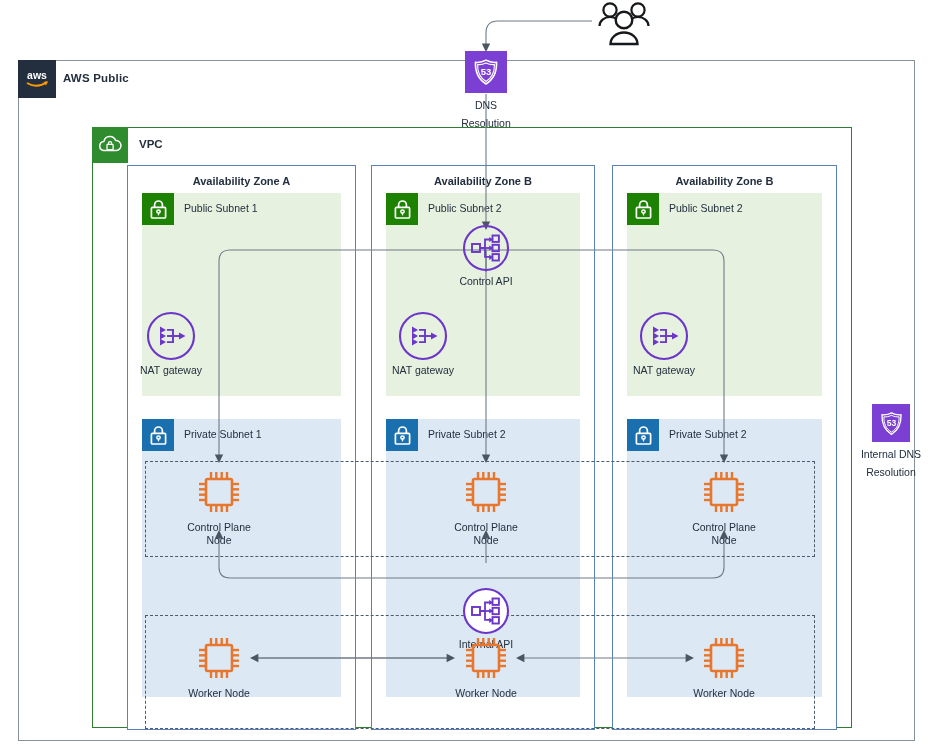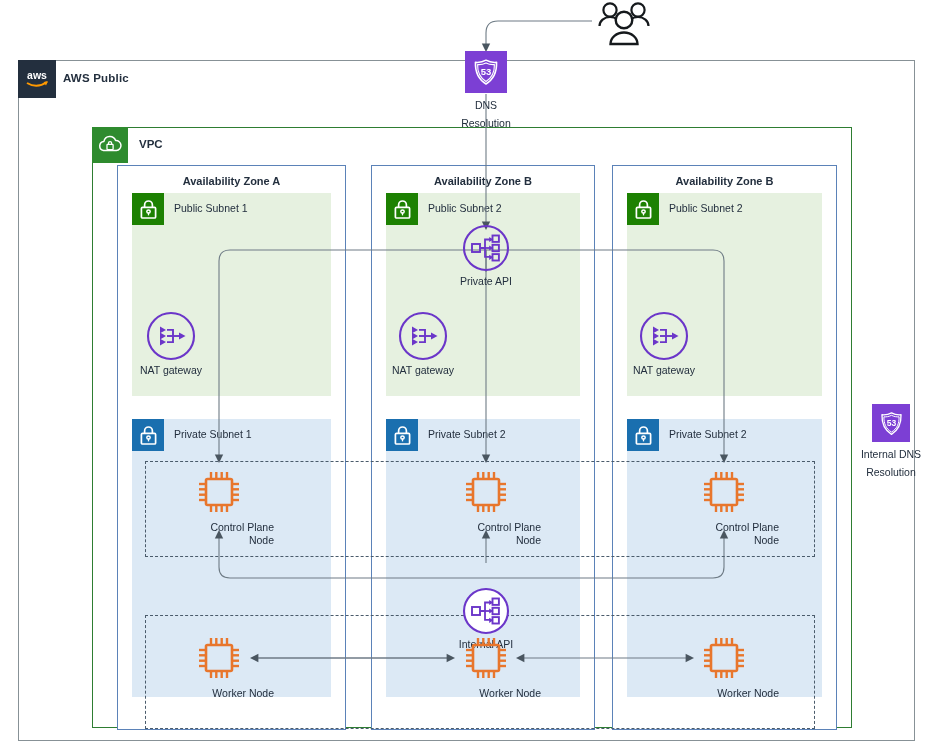--- a/index.html
+++ b/index.html
@@ -51,21 +51,21 @@
     left: 139px; top: 138px;
     font-size: 11.5px; font-weight: bold; color: #232F3E;
   }
 
   
   .az {
     border: 1.1px solid #5B82B8;
     background: #ffffff;
     top: 165px; height: 565px;
   }
-  #az-0 { left: 117px; width: 229px; }
+  #az-0 { left: 127px; width: 229px; }
   #az-1 { left: 371px; width: 224px; }
   #az-2 { left: 612px; width: 225px; }
 
   .az-title {
     position: absolute; left: 0; right: 0; top: 9px;
     text-align: center;
     font-size: 11px; font-weight: bold; color: #232F3E;
   }
 
   
@@ -97,21 +97,21 @@
   .dashed-group {
     position: absolute;
     border: 1.4px dashed #4A5B6B;
     background: transparent;
     pointer-events: none;
   }
   #group-control-plane { left: 145px; top: 461px; width: 670px; height: 96px; }
   #group-worker        { left: 145px; top: 615px; width: 670px; height: 114px; }
 
   
-  .node { position: absolute; width: 110px; text-align: right; }
+  .node { position: absolute; width: 110px; text-align: center; }
   .node .cap {
     margin-top: 3px;
     font-size: 10.5px; color: #232F3E; line-height: 13px;
     white-space: pre-line;
   }
   .node .glyph { display: flex; justify-content: center; }
 
   .svc { position: absolute; width: 120px; text-align: center; }
   .svc .cap {
     margin-top: 2px;
@@ -383,21 +383,21 @@
         <rect x="31.5" y="21.8" width="6.4" height="6.4" fill="none" stroke="#6B36C9" stroke-width="1.9"></rect>
         <rect x="31.5" y="31.1" width="6.4" height="6.4" fill="none" stroke="#6B36C9" stroke-width="1.9"></rect>
         <path d="M19.5 25 H24 V16.5 H29" fill="none" stroke="#6B36C9" stroke-width="1.8"></path>
         <path d="M28.2 13.9 l4.1 2.6 l-4.1 2.6 Z" fill="#6B36C9"></path>
         <path d="M19.5 25 H29" fill="none" stroke="#6B36C9" stroke-width="1.8"></path>
         <path d="M28.2 22.4 l4.1 2.6 l-4.1 2.6 Z" fill="#6B36C9"></path>
         <path d="M19.5 25 H24 V33.9 H29" fill="none" stroke="#6B36C9" stroke-width="1.8"></path>
         <path d="M28.2 31.7 l4.1 2.6 l-4.1 2.6 Z" fill="#6B36C9"></path>
       </svg>
     </div>
-    <div class="cap">Private API</div>
+    <div class="cap">Control API</div>
   </div>
 
   <div class="abs svc" style="left:426px; top:586px;">
     <div class="glyph">
       <svg width="50" height="50" viewBox="0 0 50 50">
         <circle cx="25" cy="25" r="22" fill="#fff" stroke="#6B36C9" stroke-width="2.1"></circle>
         <rect x="11" y="21" width="8" height="8" fill="none" stroke="#6B36C9" stroke-width="1.9"></rect>
         <rect x="31.5" y="12.5" width="6.4" height="6.4" fill="none" stroke="#6B36C9" stroke-width="1.9"></rect>
         <rect x="31.5" y="21.8" width="6.4" height="6.4" fill="none" stroke="#6B36C9" stroke-width="1.9"></rect>
         <rect x="31.5" y="31.1" width="6.4" height="6.4" fill="none" stroke="#6B36C9" stroke-width="1.9"></rect>

